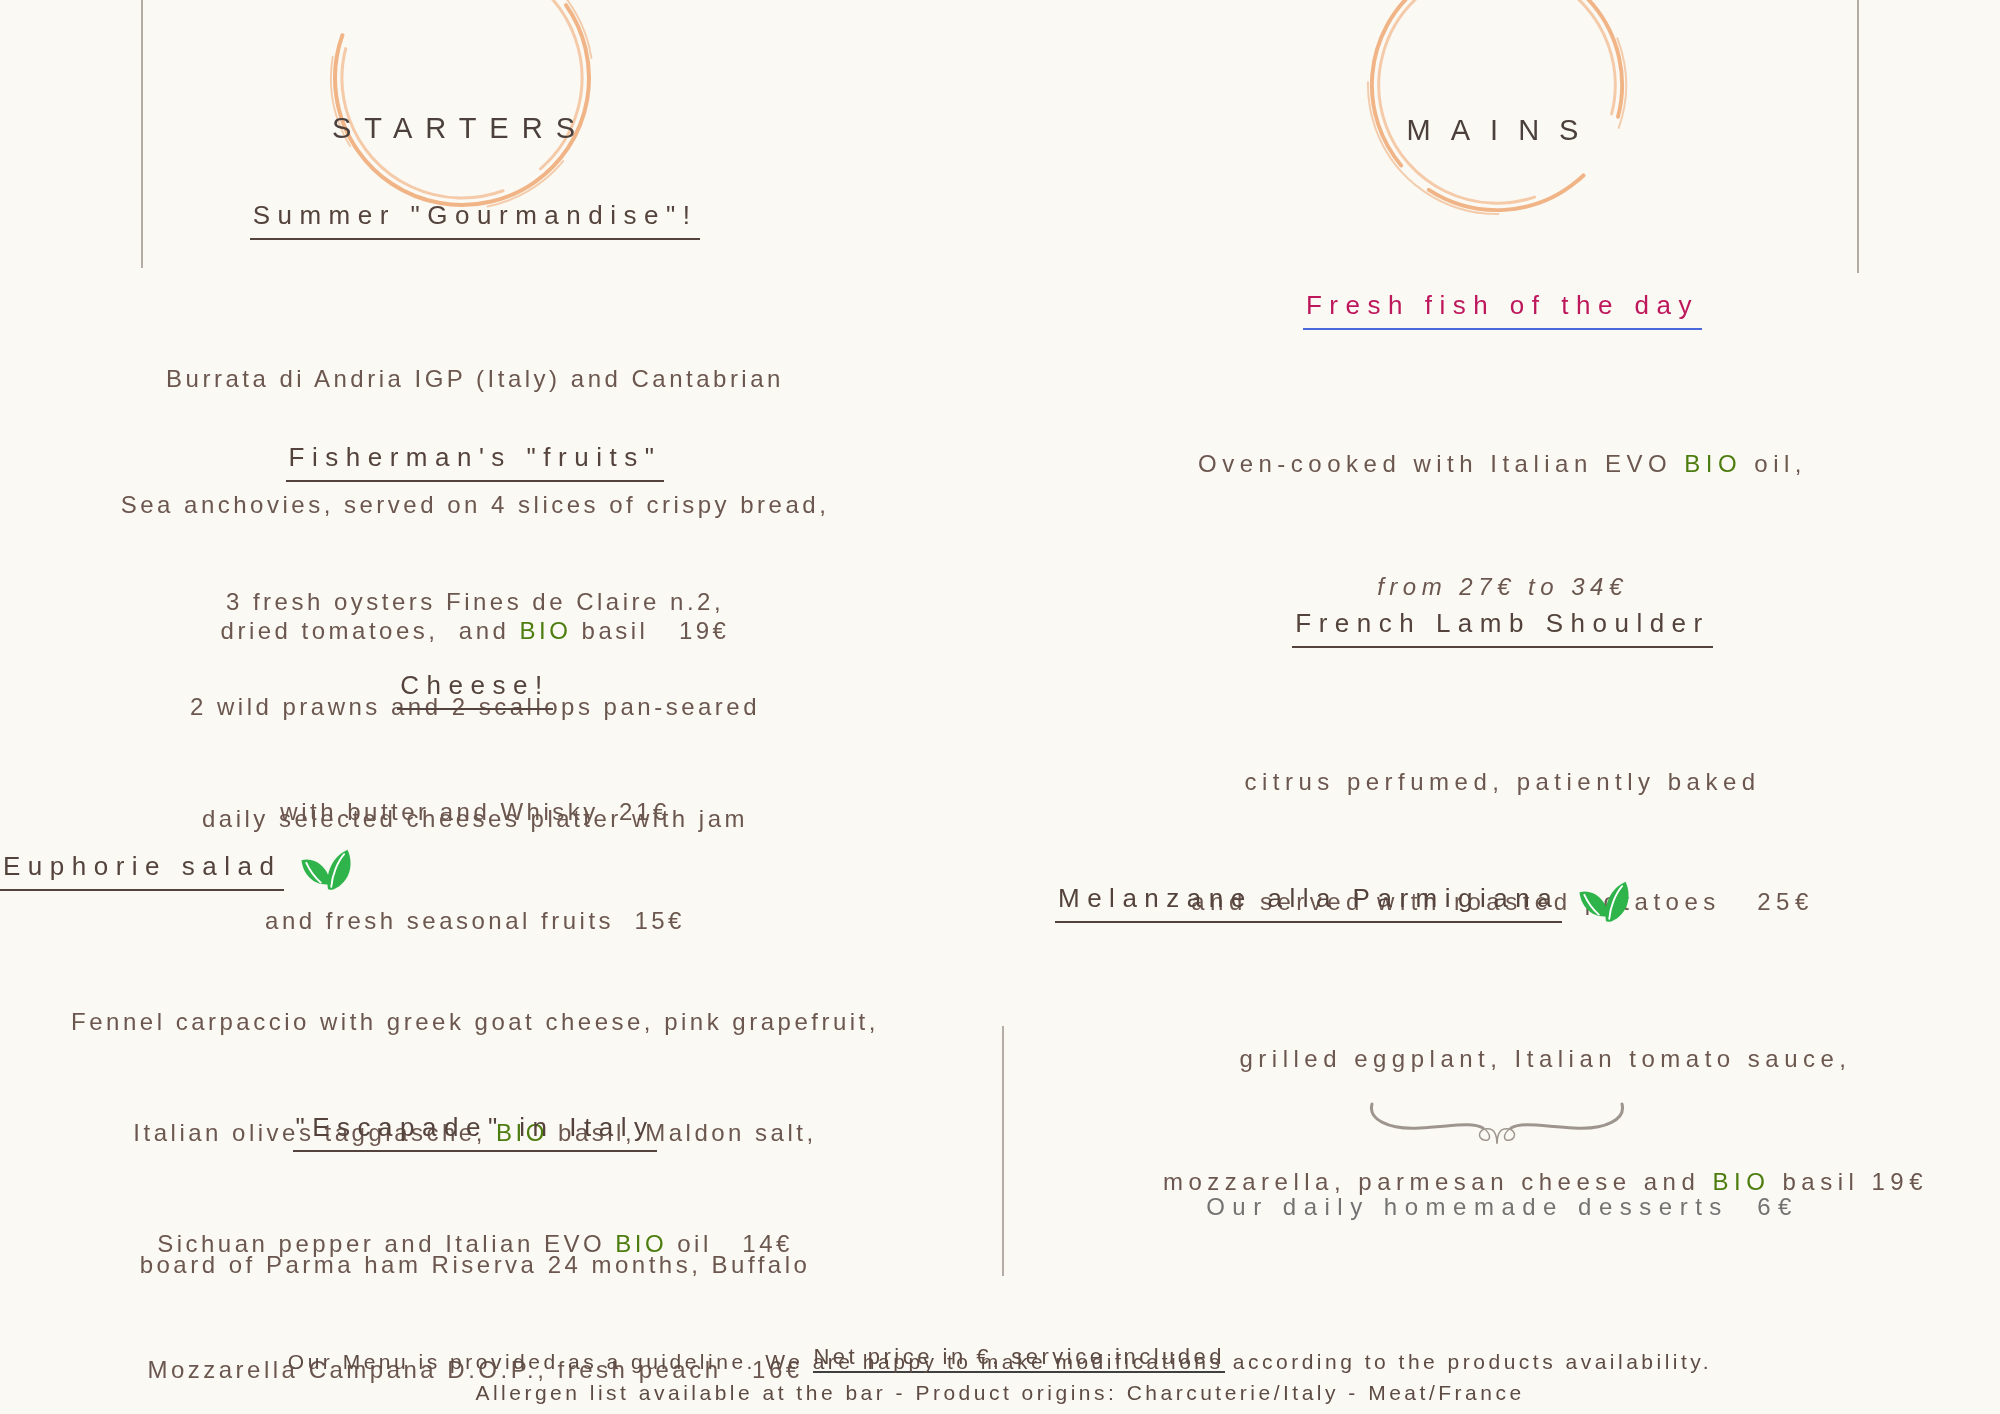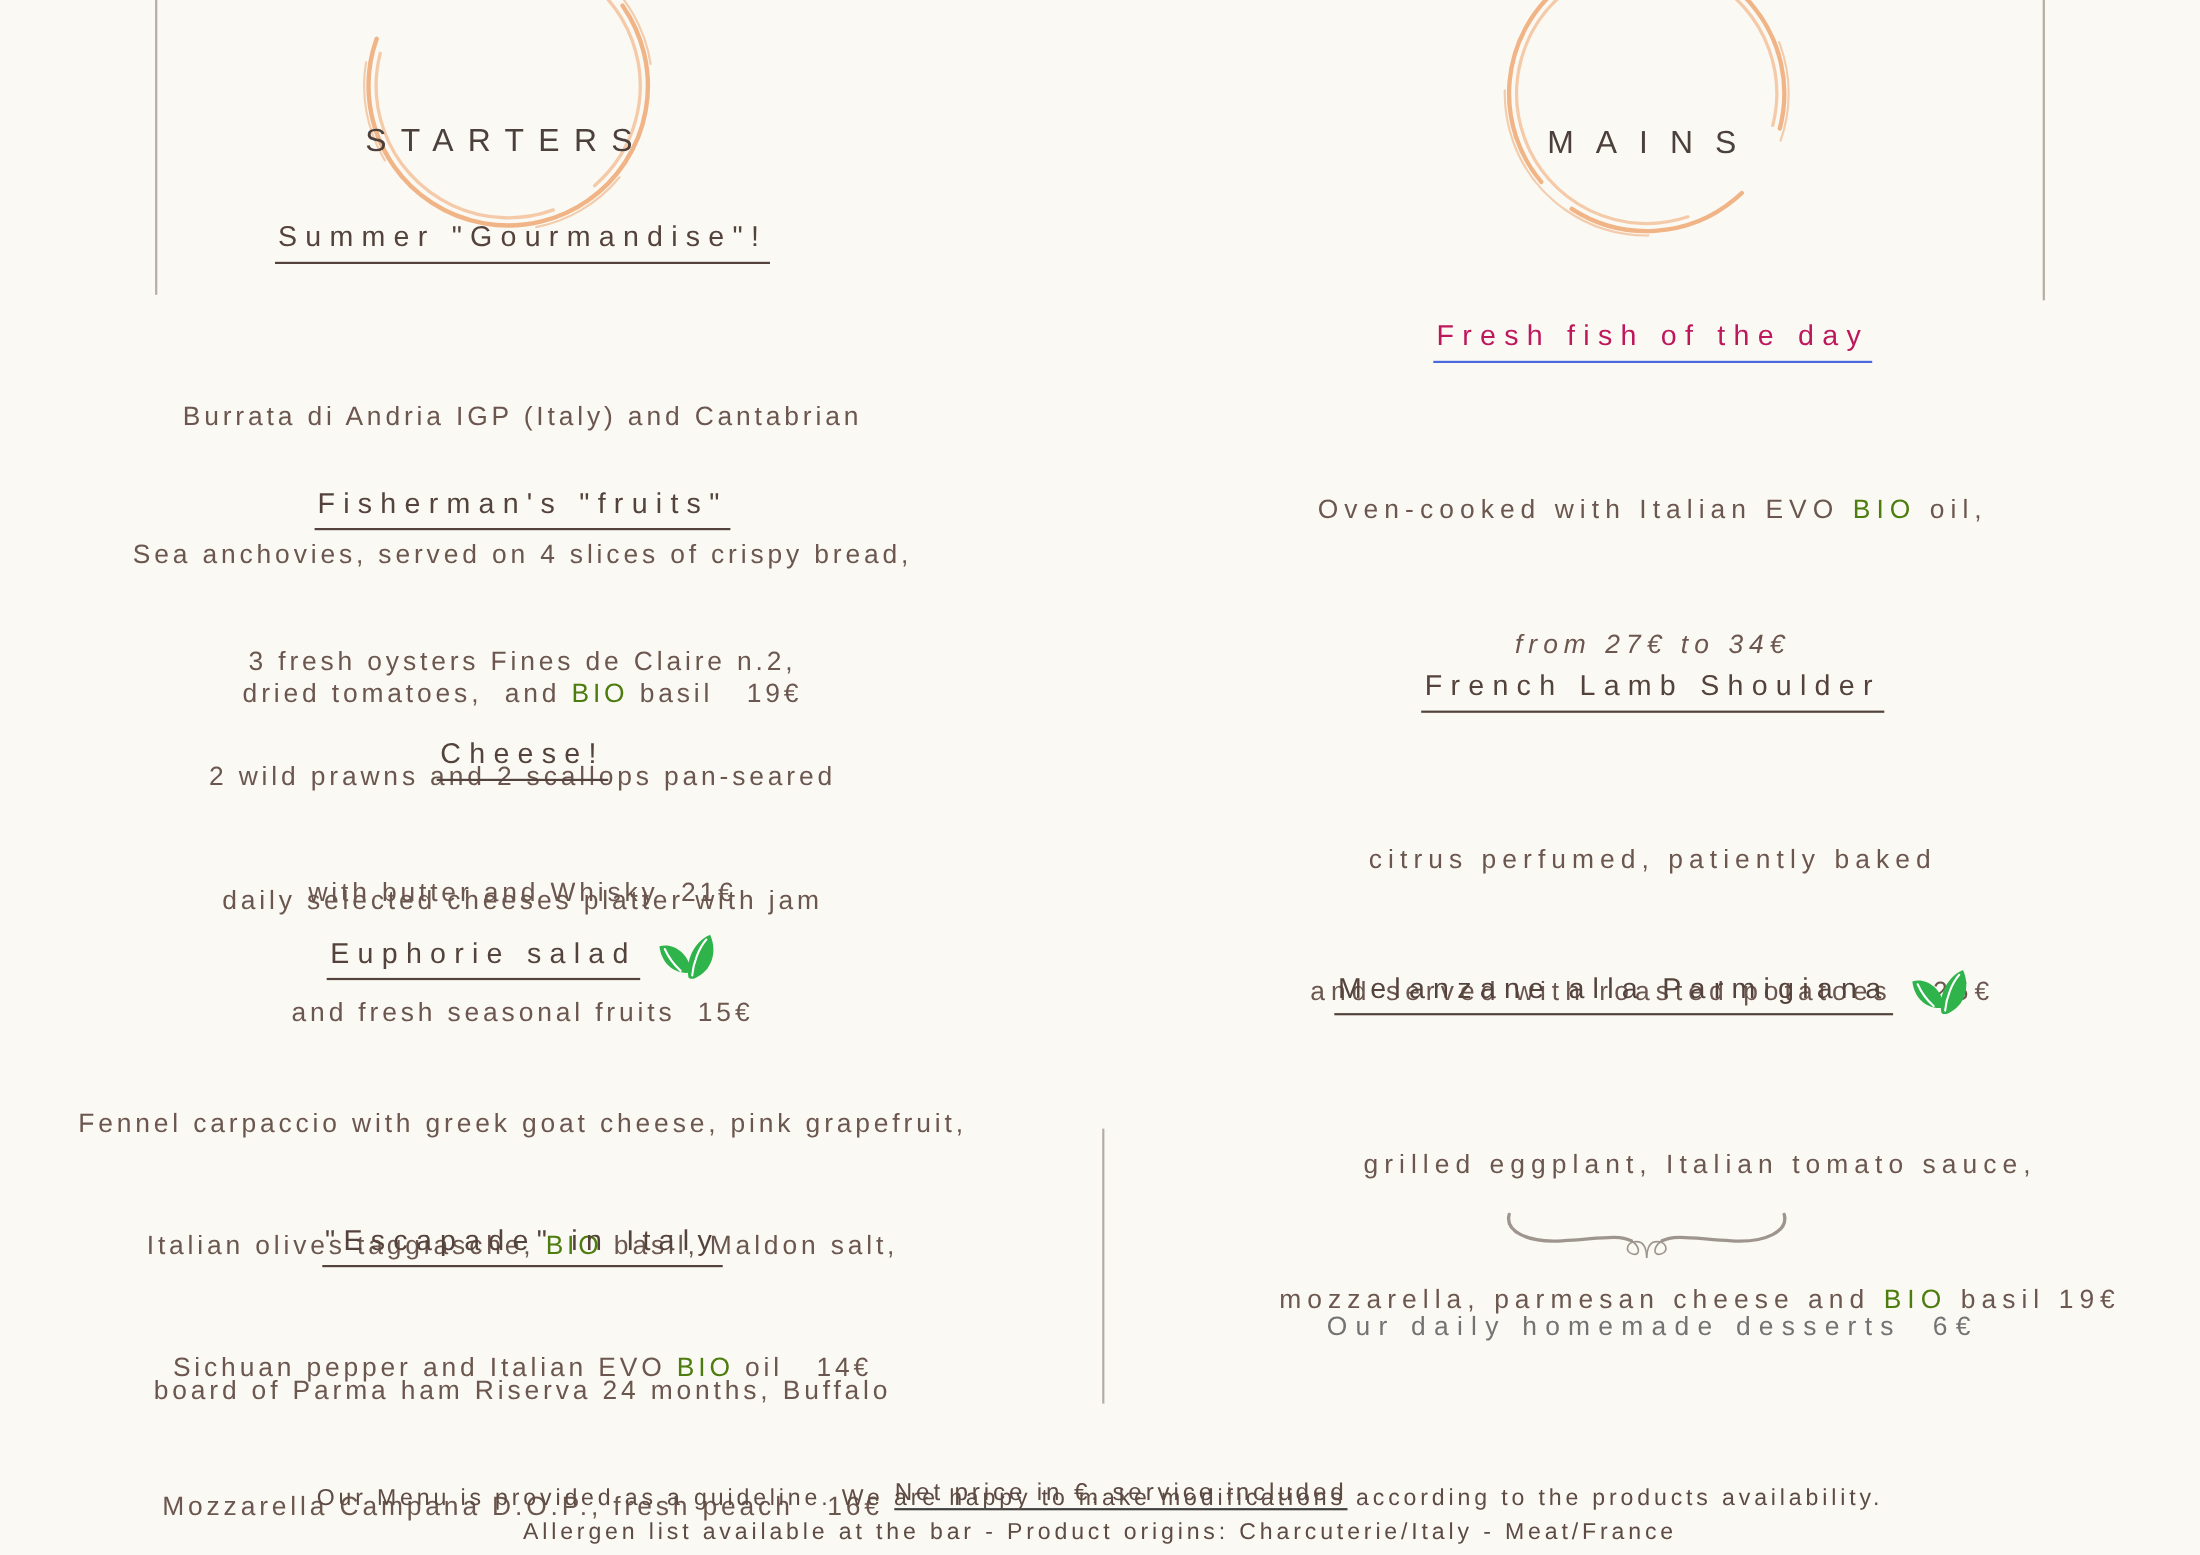--- a/index.html
+++ b/index.html
@@ -17,21 +17,21 @@
 
   .sec-title { font-size:29px; font-weight:400; color:#4C403C; line-height:36px; white-space:pre; }
   .st-starters { letter-spacing:13px; }
   .st-mains { letter-spacing:20px; }
 
   .heading { font-size:26px; color:#54433C; line-height:38px; }
   .hline {
     display:inline-block; letter-spacing:7.5px; white-space:pre;
     border-bottom:2px solid #54433C; padding:0 3px 4px 3px;
   }
-  .hwrap { display:flex; justify-content:center; align-items:flex-end; gap:15px; }
+  .hwrap { display:flex; justify-content:flex-start; align-items:flex-end; gap:15px; }
   .link { color:#be185d; border-bottom-color:#4A69DD; cursor:pointer; text-decoration:none; }
 
   .body { font-size:24px; white-space:pre-wrap; color:#6B574F; }
   .body-l .bline { letter-spacing:3.5px; }
   .body-r .bline { letter-spacing:5.5px; }
   .bline { white-space:pre-wrap; }
   .seg-bio { color:#4d7c0f; }
   .seg-italic { font-style:italic; }
 
   .dessert { font-size:24px; letter-spacing:7.5px; white-space:pre-wrap; color:#737373; }

